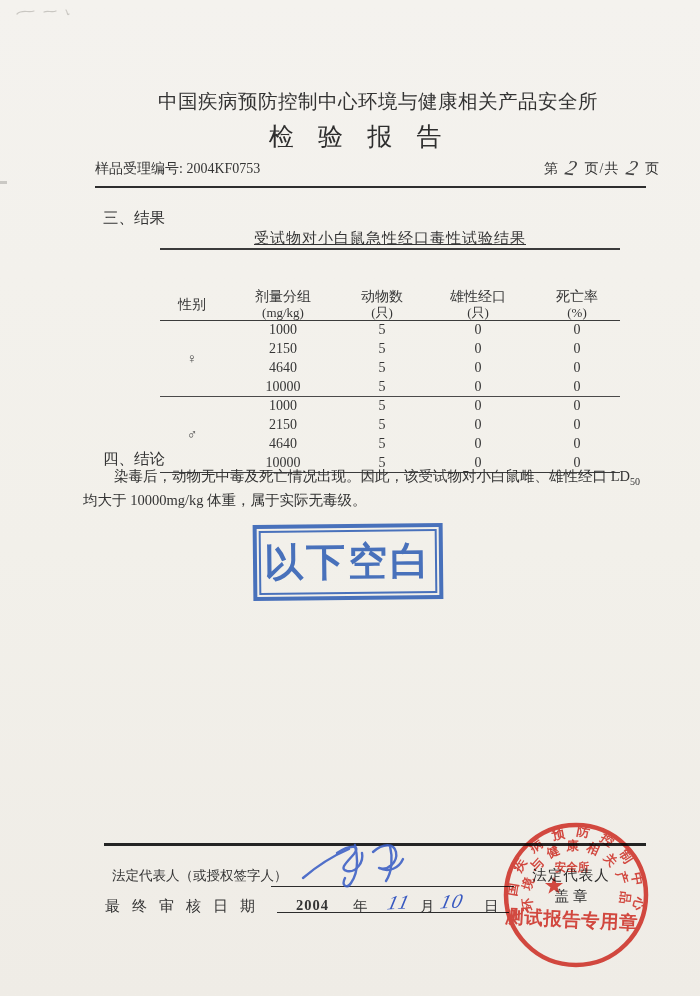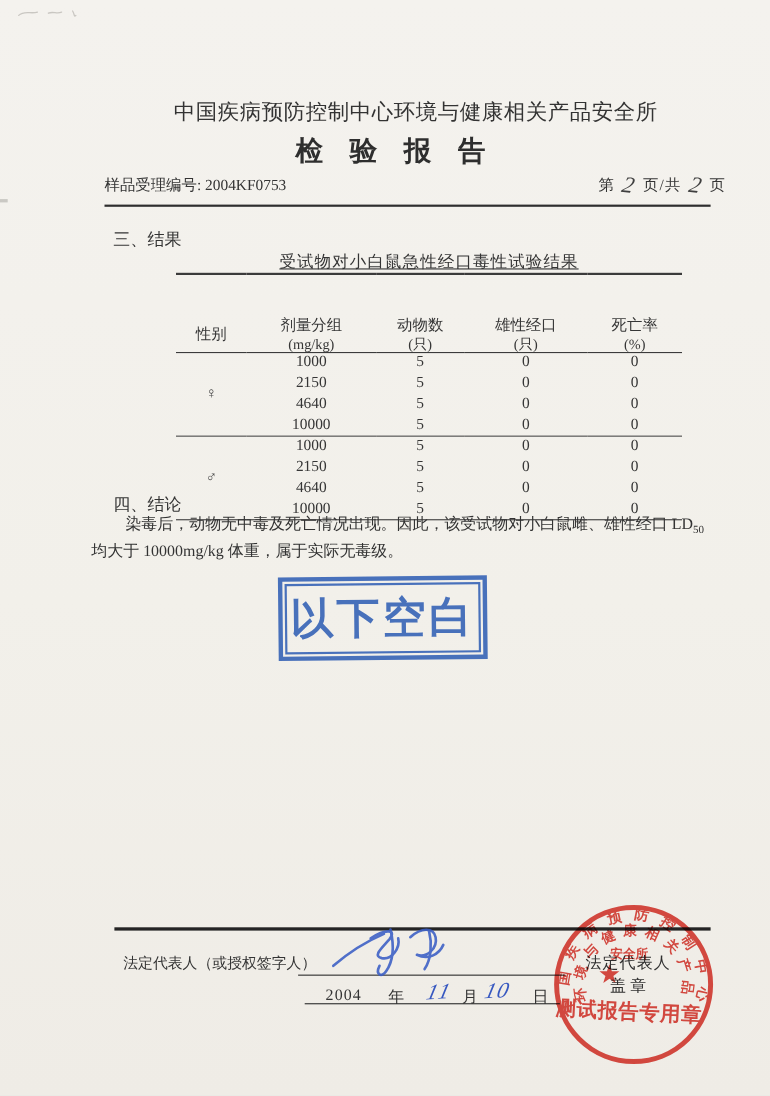--- a/index.html
+++ b/index.html
@@ -9,21 +9,21 @@
     font-family:"Liberation Serif","DejaVu Serif",serif; color:#343434;
   }
   .rule { position:absolute; height:2px; background:#2e2e2e; }
 
   .pen-scratch { position:absolute; left:14px; top:4px; opacity:.45; }
   .edge-mark { position:absolute; left:0; top:181px; width:7px; height:3px; background:#8d8b86; opacity:.4; }
 
   .org-name { position:absolute; top:88px; left:0; width:100%; text-align:center;
     font-size:19.5px; letter-spacing:.5px; color:#333;margin-left:28px; }
   .report-title { position:absolute; top:120px; left:0; width:100%; text-align:center;
-    font-size:25px; font-weight:bold; letter-spacing:9px; padding-left:19px; box-sizing:border-box; color:#2e2e2e; }
+    font-size:25px; font-weight:normal; letter-spacing:9px; padding-left:19px; box-sizing:border-box; color:#2e2e2e; }
 
   .meta-row { position:absolute; top:160px; left:95px; right:40px; display:flex;
     justify-content:space-between; font-size:14px; align-items:flex-end; }
   .page-no { letter-spacing:1px; }
   .hw-dark { display:inline-block; font-style:italic; font-size:21px; line-height:14px;
     color:#3f3f3f; transform:rotate(6deg) skewX(-8deg); margin:0 7px; vertical-align:-2px; }
   .header-rule { top:186px; left:95px; width:551px; }
 
   .sec-title { position:absolute; left:103px; font-size:15.5px; color:#333; }
   .sec3 { top:208px; }
@@ -56,21 +56,21 @@
   .blank-stamp-inner span { font-size:39px; font-weight:bold; color:#3d6cc8;
     letter-spacing:3px; font-family:"Liberation Serif","DejaVu Serif",serif; }
 
   .footer-rule { top:843px; left:104px; width:542px; height:2.5px; background:#242424; }
   .legal-label { position:absolute; left:112px; top:867px; font-size:13.5px; }
   .u-line { position:absolute; height:0; border-bottom:1.5px solid #2c2c2c; }
   .sig-line { left:271px; top:886px; width:243px; }
   .date-line { left:277px; top:912px; width:232px; }
   .final-label { position:absolute; left:105px; top:897px; font-size:15px; letter-spacing:12px; }
   .d { position:absolute; top:897px; font-size:14.5px; }
-  .d.y { left:296px; letter-spacing:1px; }
+  .d.y { left:296px; letter-spacing:1px;font-weight:bold; }
   .d.u1 { left:353px; }
   .d.u2 { left:420px; }
   .d.u3 { left:484px; }
   .hw-blue { position:absolute; font-style:italic; font-size:20px; color:#3758c0;
     transform:skewX(-16deg) rotate(-3deg); }
   .hw-blue.m { left:388px; top:891px; letter-spacing:2px; }
   .hw-blue.dd { left:441px; top:890px; letter-spacing:1px; }
 
   .signature { position:absolute; left:295px; top:800px; opacity:.88; }
 
@@ -223,20 +223,21 @@
   <svg class="signature" width="150" height="95" viewBox="0 0 150 95">
     <g stroke="#3a5ec5" stroke-width="2.4" fill="none" stroke-linecap="round" stroke-linejoin="round">
       <path d="M8,78 C22,66 40,55 54,49"></path>
       <path d="M42,53 C56,44 66,45 59,54 C51,63 44,69 52,71 C61,73 69,62 67,53"></path>
       <path d="M60,45 C63,58 63,73 56,83 C52,89 46,86 50,78"></path>
       <path d="M78,52 C88,43 99,43 101,52 C103,62 93,71 84,68 C94,73 104,68 108,59"></path>
       <path d="M95,46 C98,58 97,72 91,81"></path>
     </g>
   </svg>
 
+  <div class="final-label">最终审核日期</div>
   <div class="u-line date-line"></div>
   <span class="d y">2004</span>
   <span class="d u1">年</span>
   <span class="hw-blue m">11</span>
   <span class="d u2">月</span>
   <span class="hw-blue dd">10</span>
   <span class="d u3">日</span>
 
   <div class="agency a1">法定代表人</div>
   <div class="agency a2">盖章</div>

